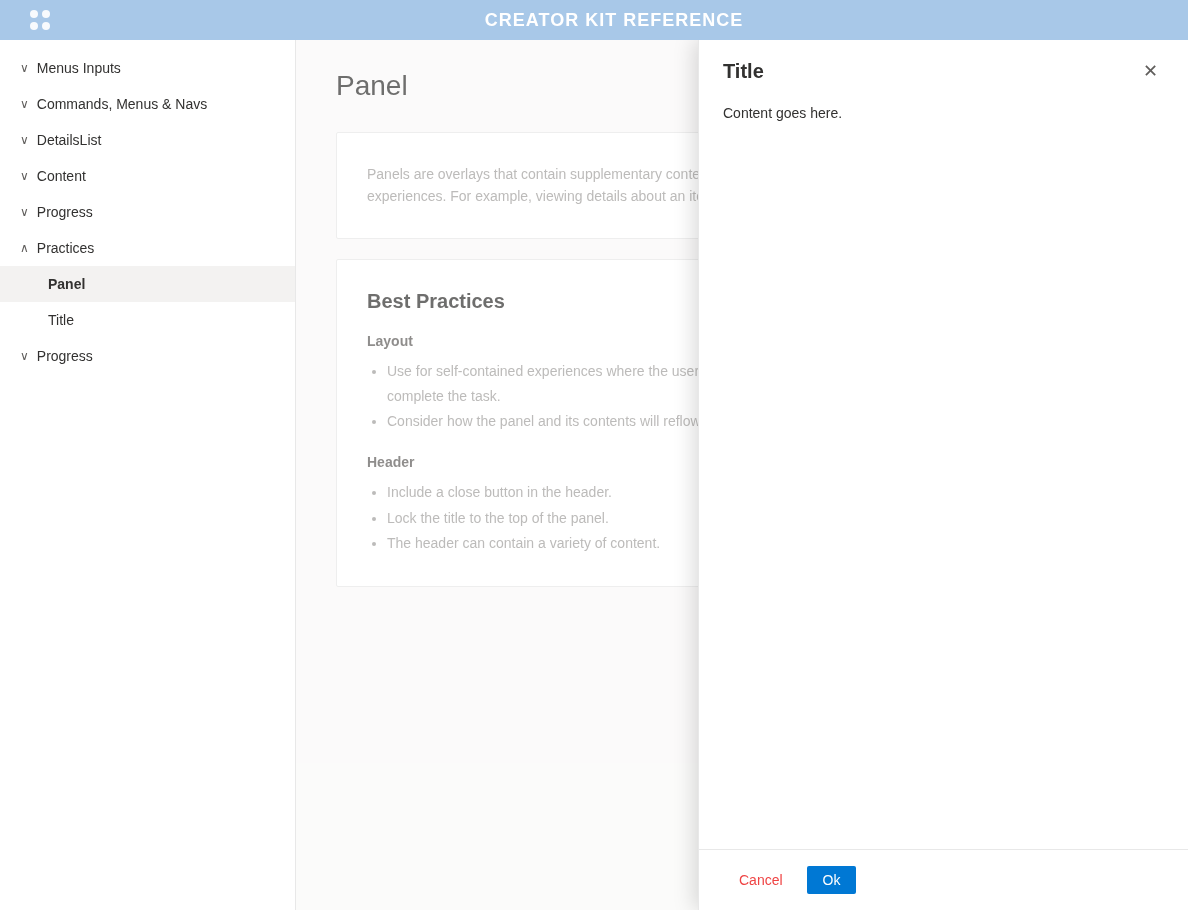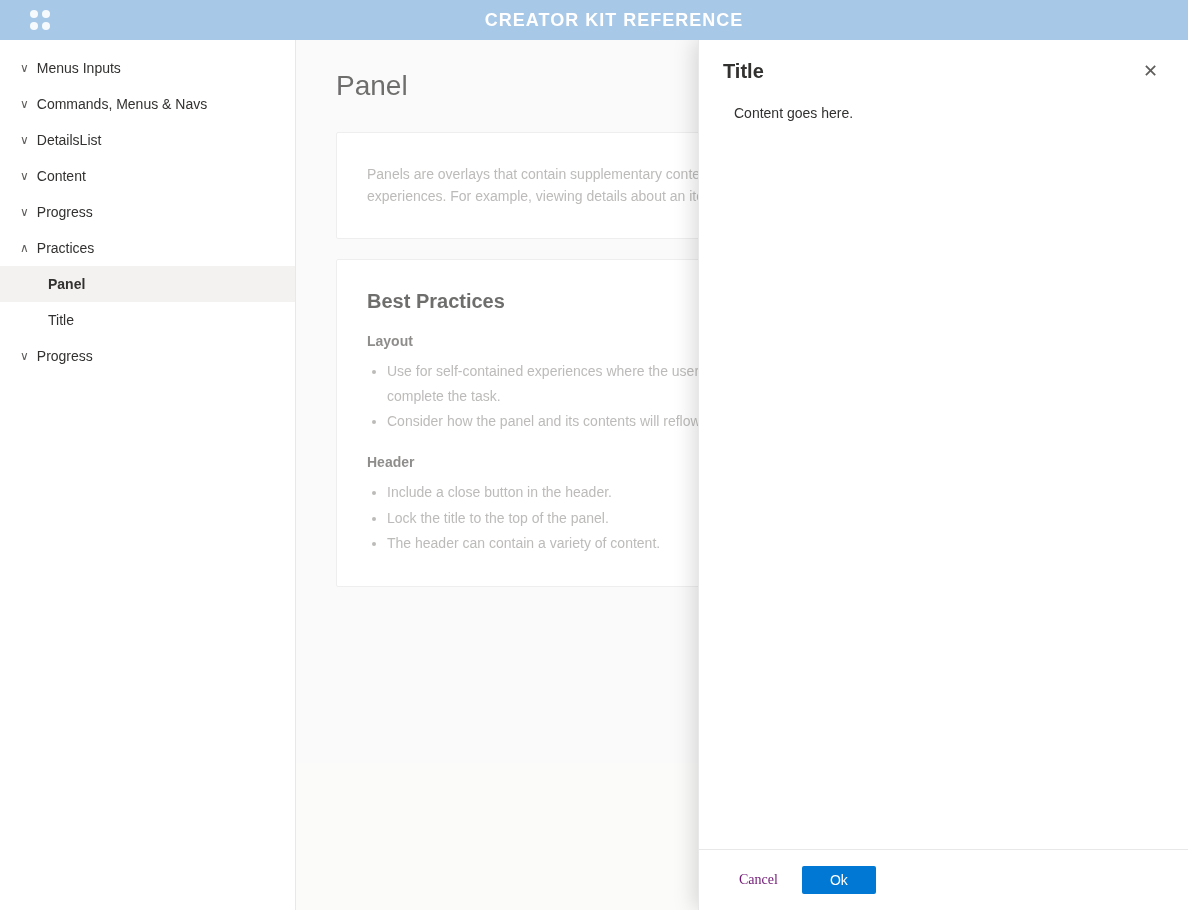--- a/index.html
+++ b/index.html
@@ -162,51 +162,50 @@
       border: none;
       cursor: pointer;
       font-size: 18px;
       color: #605e5c;
       padding: 2px 6px;
       border-radius: 2px;
       line-height: 1;
     }
     .dialog-content {
       flex: 1;
-      padding: 10px 24px 24px 35px;
+      padding: 10px 24px 24px 24px;
     }
     .dialog-content-text {
       font-size: 14px;
       color: #323130;
       line-height: 1.5;
     }
     .dialog-footer {
       border-top: 1px solid #e8e8e8;
       padding: 16px 24px;
       display: flex;
       align-items: center;
       gap: 8px;
     }
     .btn-cancel {
       background: none;
       border: none;
       font-size: 14px;
-      color: #701a75;
+      color: #ef4444;
       cursor: pointer;
       padding: 6px 16px;
       border-radius: 2px;
-      font-family: Liberation Serif, serif;
     }
     .btn-ok {
       background: #0078d4;
       border: none;
       font-size: 14px;
       color: #fff;
       cursor: pointer;
-      padding: 6px 28px;
+      padding: 6px 16px;
       border-radius: 2px;
       font-weight: 500;
     }
 
     
     .logo-svg { width: 32px; height: 32px; }
   </style>
 </head>
 <body>
 

